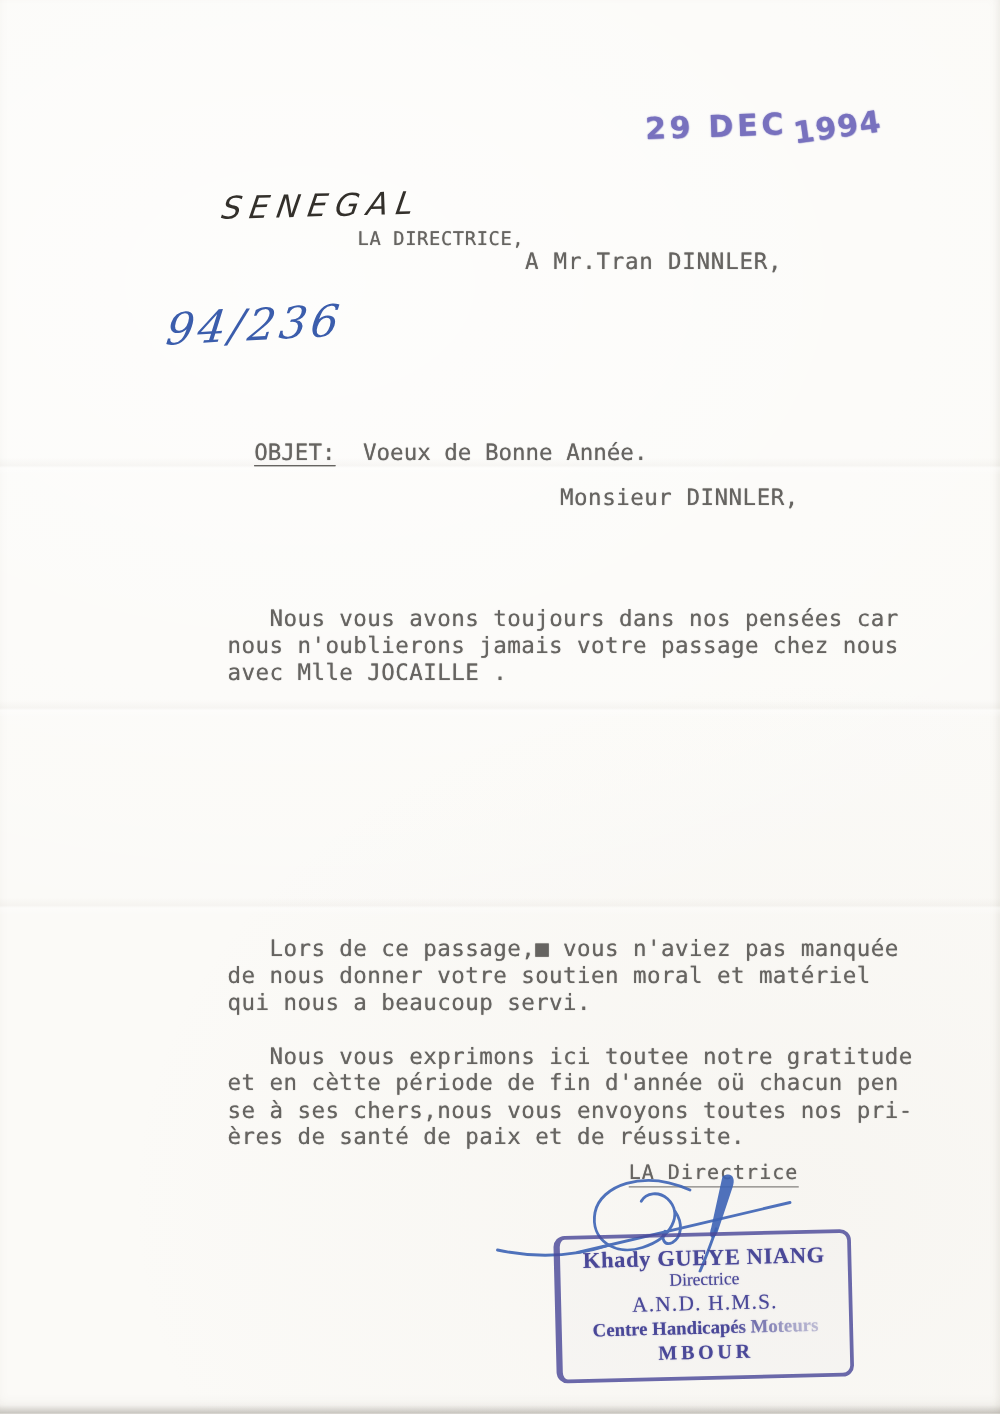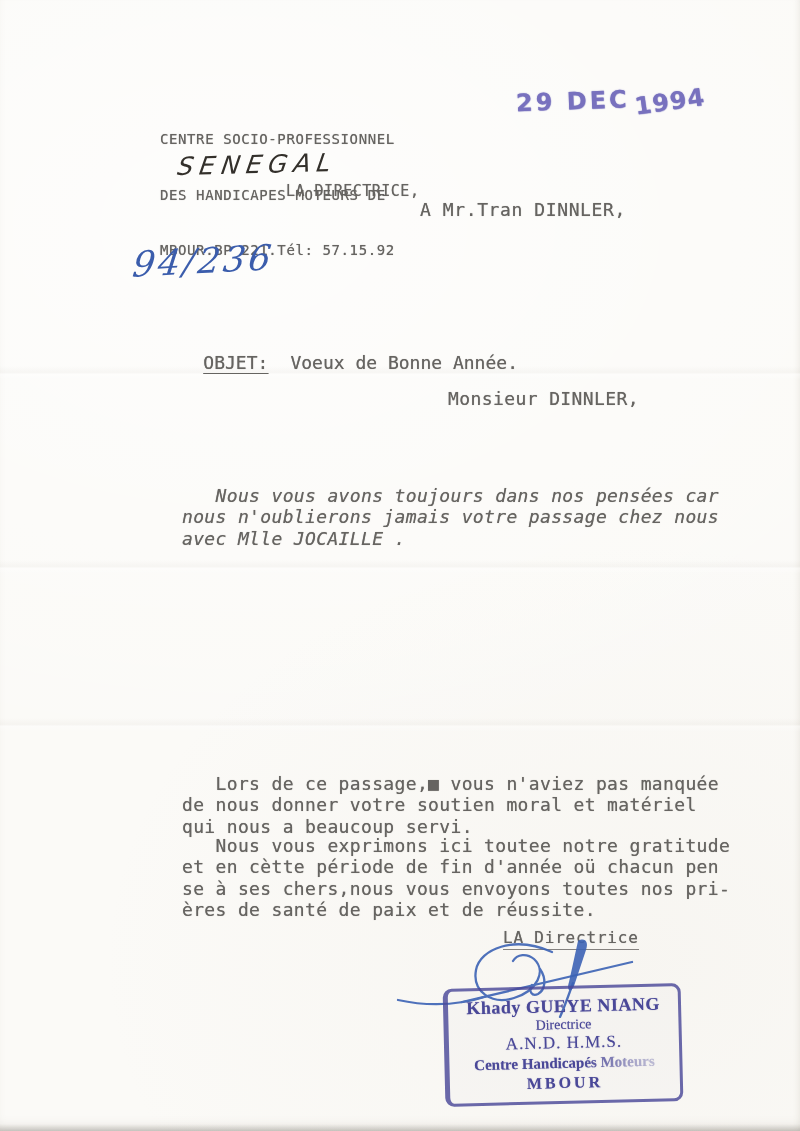--- a/index.html
+++ b/index.html
@@ -54,23 +54,23 @@
   .ref-number{
     position:absolute;left:133px;top:241px;
     font-family:"DejaVu Serif",serif;font-style:italic;
     font-size:35px;letter-spacing:3px;color:var(--handwriting-blue);
     transform:rotate(-3deg) skewX(-10deg);
   }
   .subject-line{position:absolute;left:160px;top:331px;font-size:18px;}
   .subject-line .label{text-decoration:underline;text-underline-offset:4px;margin-right:22px;text-align:center;}
   .salutation{position:absolute;left:448px;top:388px;font-size:18px;letter-spacing:0.4px;}
   .para{position:absolute;left:182px;width:575px;font-size:18px;line-height:21.3px;letter-spacing:0.35px;}
-  .para-1{top:485px;font-style:italic;}
+  .para-1{top:485px;}
   .para-2{top:589px;}
-  .para-3{top:749px;margin-top:24px;}
+  .para-3{top:749px;}
   .para-4{top:835px;}
   .closing{position:absolute;left:503px;top:928px;font-size:16px;letter-spacing:0.8px;
     border-bottom:1.5px solid rgba(102,100,97,0.8);padding-bottom:2px;}
   .signature{position:absolute;left:392px;top:936px;width:260px;height:82px;}
   .office-stamp{
     position:absolute;left:444px;top:986px;width:238px;
     border:3px solid rgba(74,72,152,0.82);
     border-left-width:5px;border-radius:9px;
     padding:7px 6px 8px 6px;text-align:center;
     transform:rotate(-1.4deg);
@@ -93,25 +93,20 @@
 </style>
 </head>
 <body>
 
 <div class="page">
 
   <div class="crease" style="top:366px"></div>
   <div class="crease" style="top:560px"></div>
   <div class="crease" style="top:718px"></div>
 
-  <div class="letterhead typed">
-    <div>CENTRE SOCIO-PROFESSIONNEL</div>
-    <div>DES HANDICAPES MOTEURS DE</div>
-    <div>MBOUR.BP 221.Tél: 57.15.92</div>
-  </div>
 
   <div class="date-stamp">
     <span>29 DEC</span><span class="year">1994</span>
   </div>
 
   <div class="country">SENEGAL</div>
 
   <div class="sender-title typed">LA DIRECTRICE,</div>
 
   <div class="recipient typed">A Mr.Tran DINNLER,</div>

